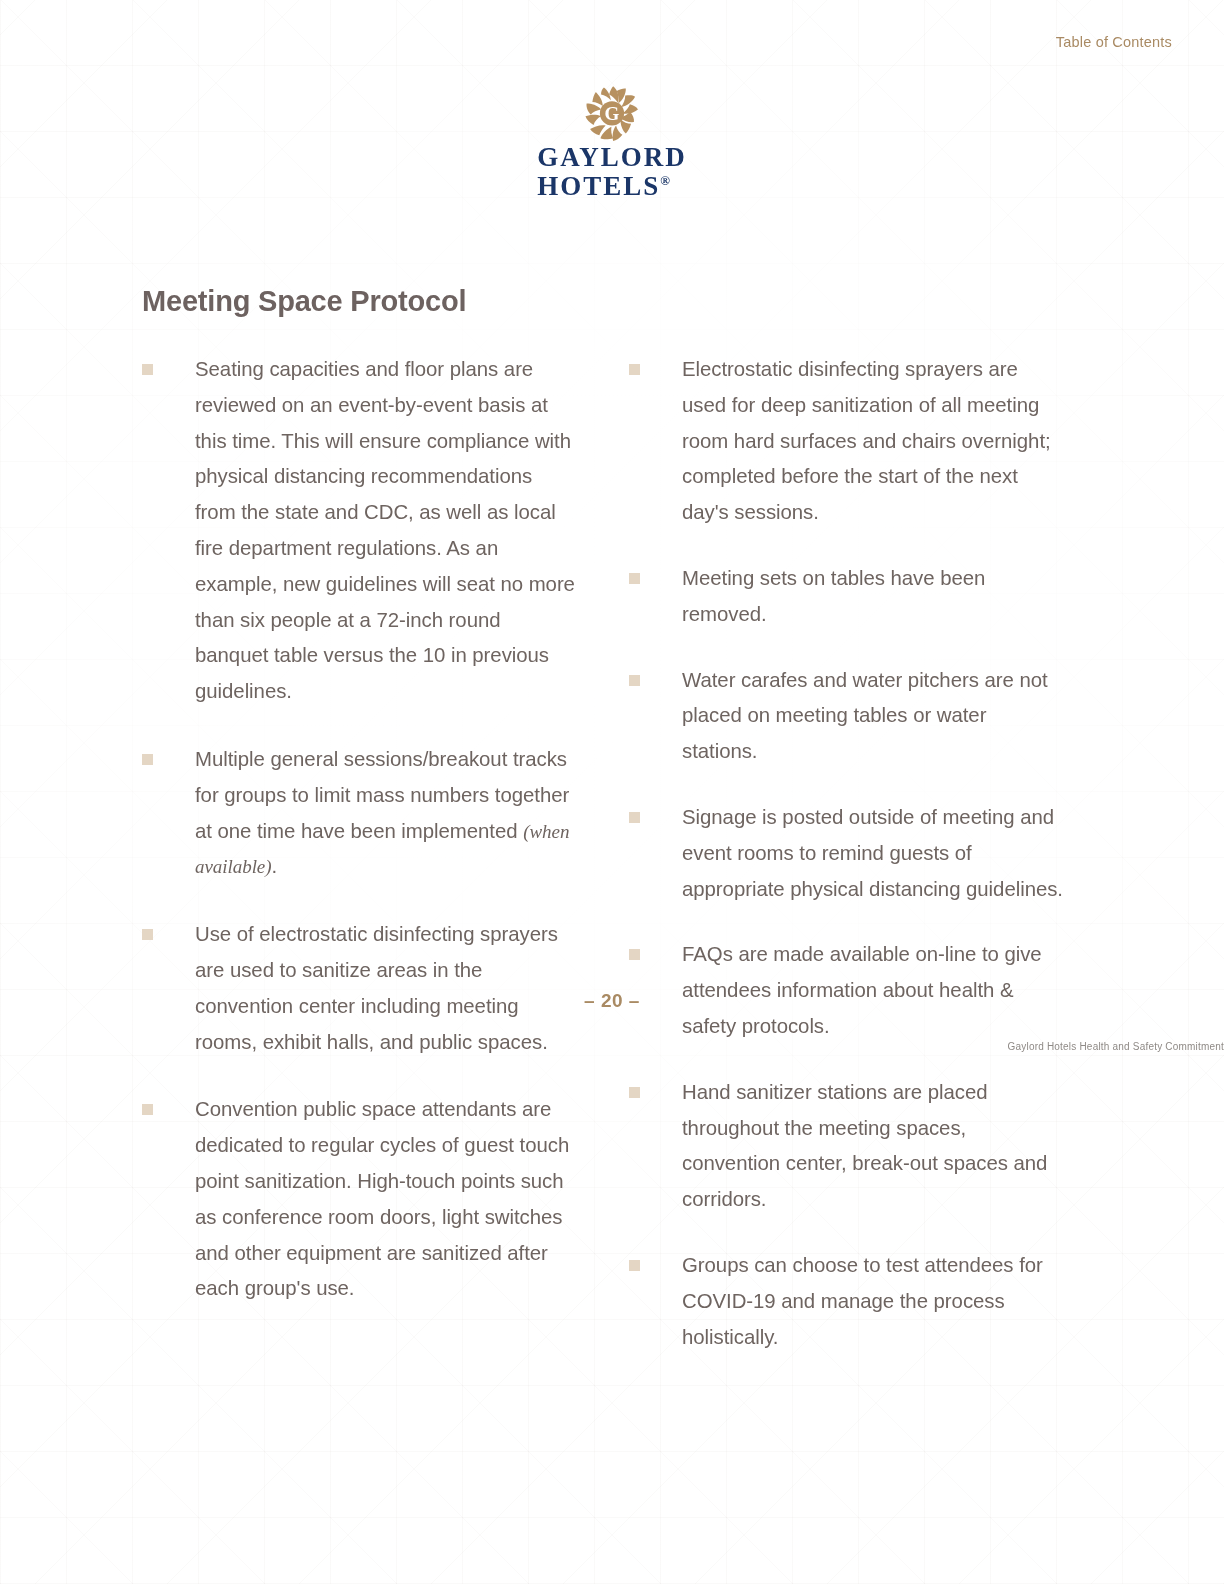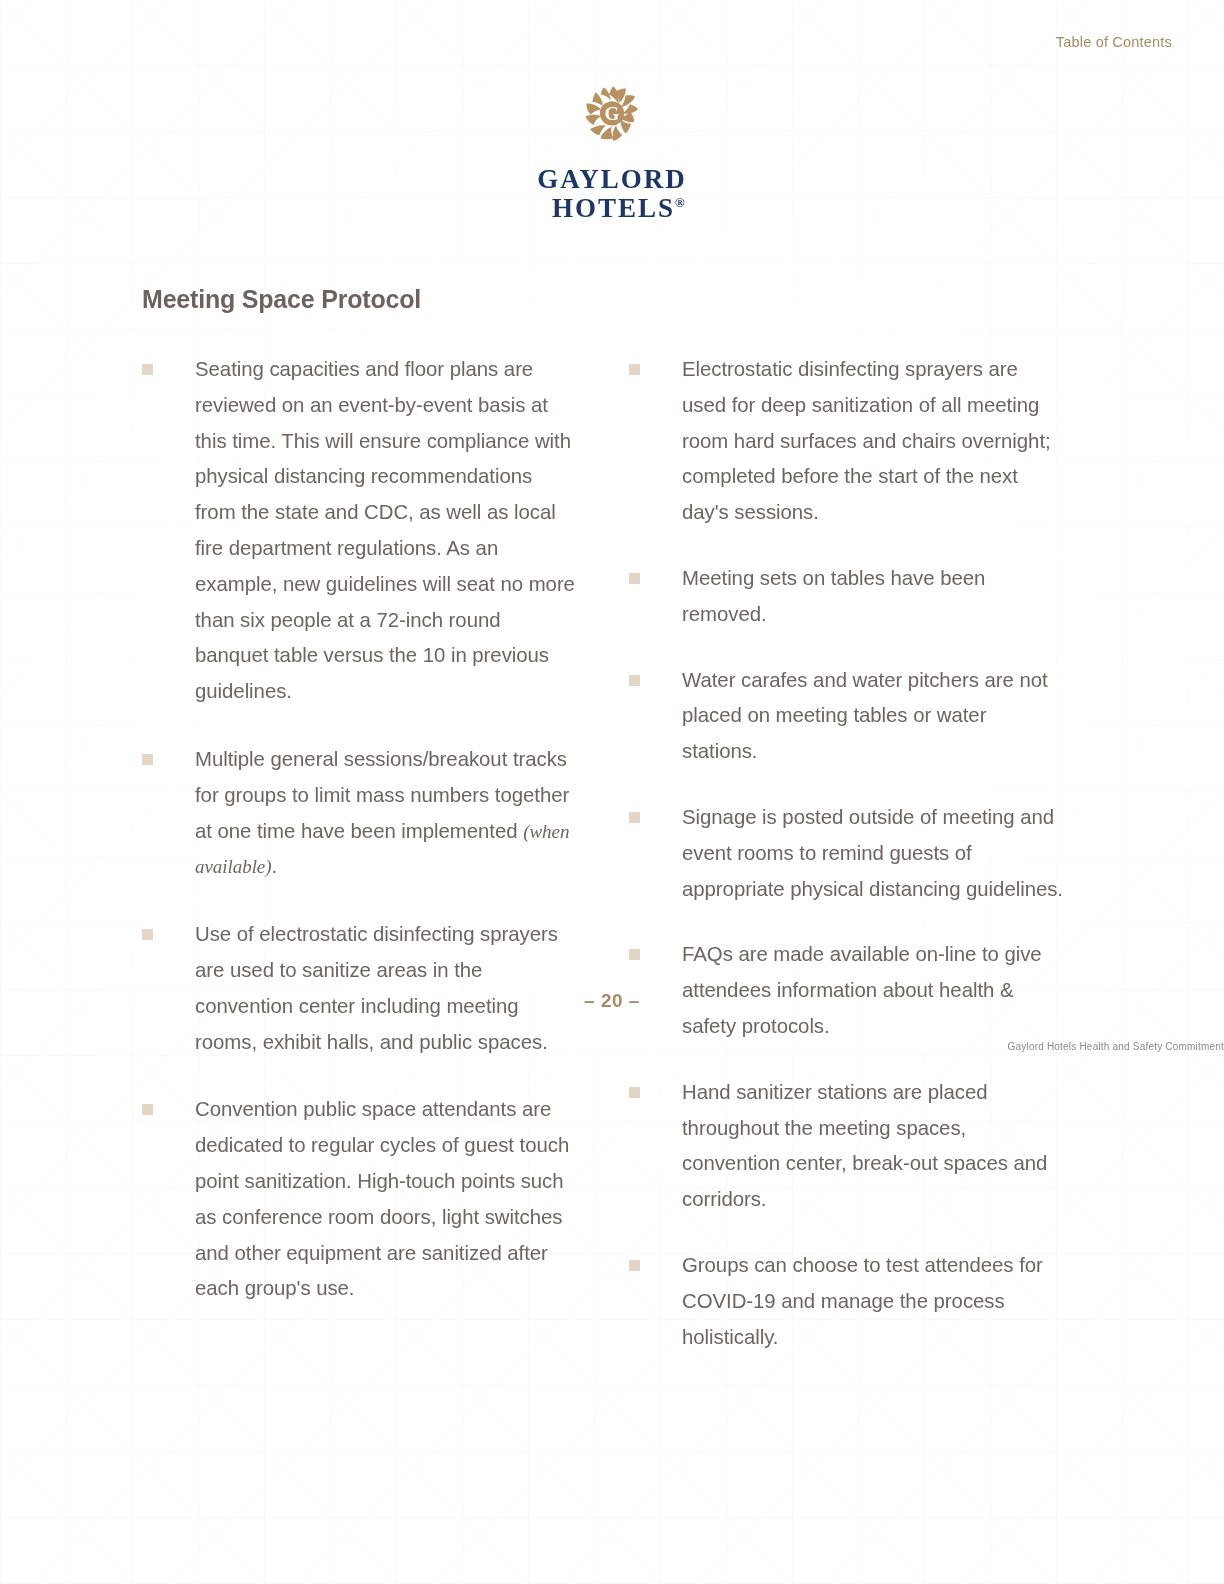--- a/index.html
+++ b/index.html
@@ -79,22 +79,22 @@
     position: absolute;
     top: 84px;
     left: 0;
     width: 1224px;
     display: flex;
     flex-direction: column;
     align-items: center;
   }
   .logo-mark { width: 58px; height: 60px; display: block; }
   .logo-word {
-    margin-top: 22px;
-    text-align: right;
+    margin-top: 0;
+    text-align: left;
     font-family: "Liberation Serif", serif;
     color: #1b3668;
     font-weight: bold;
     line-height: 1.0;
   }
   .logo-word .l1 {
     display: block;
     font-size: 27px;
     letter-spacing: 2.0px;
   }
@@ -104,21 +104,21 @@
     letter-spacing: 2.0px;
     margin-top: 2px;
   }
   .logo-word .reg { font-size: 13px; vertical-align: super; }
 
   
   .section-title {
     position: absolute;
     top: 285px;
     left: 142px;
-    font-size: 25px;
+    font-size: 29px;
     font-weight: bold;
     color: #6d6260;
     letter-spacing: -0.2px;
   }
 
   
   .columns {
     position: absolute;
     top: 352px;
     left: 142px;

